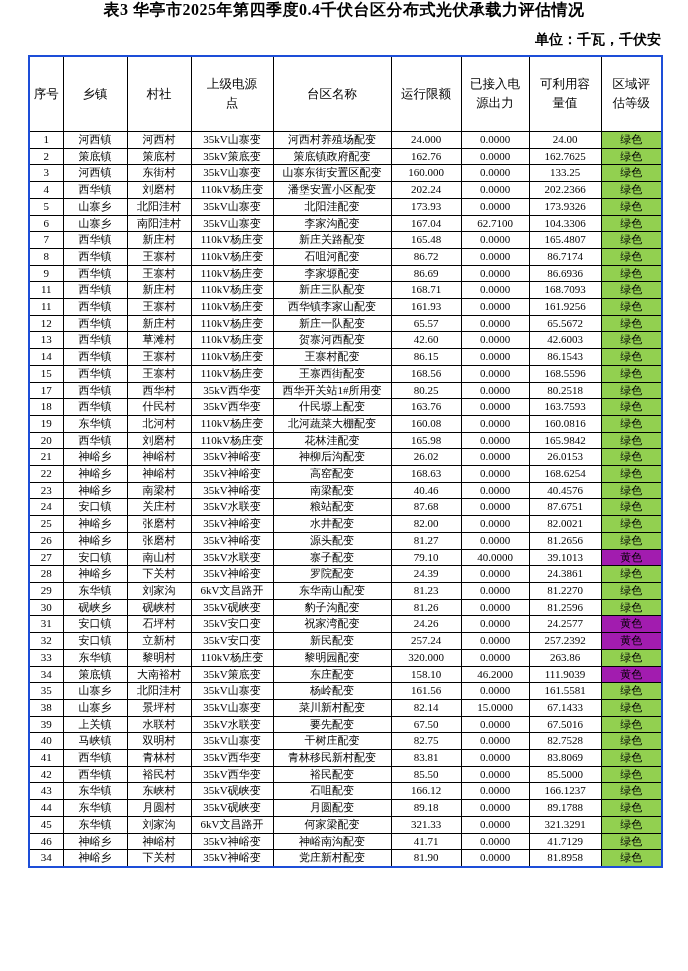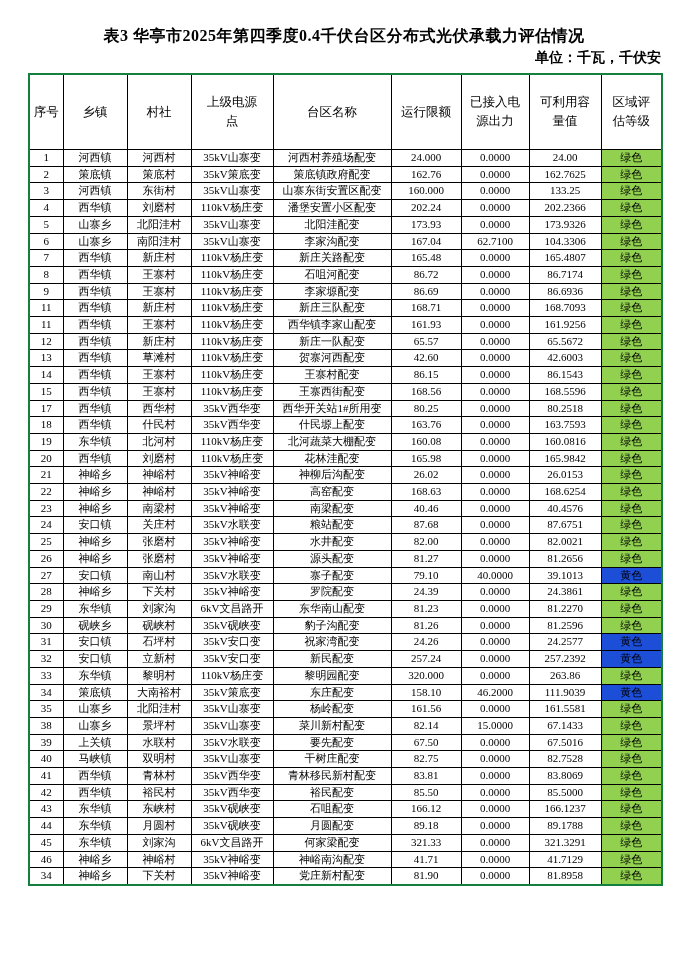--- a/index.html
+++ b/index.html
@@ -4,38 +4,37 @@
 <style>
   html, body {
     margin: 0; padding: 0;
     width: 688px; height: 971px;
     background: #ffffff;
     font-family: "Liberation Serif", "DejaVu Serif", serif;
     color: #000;
   }
   .page { width: 688px; height: 971px; overflow: hidden; }
   .title {
-    padding-top: 26px;
     text-align: center;
     font-size: 16px;
     font-weight: bold;
     letter-spacing: 0.5px;
   }
   .unit-note {
     text-align: right;
-    margin: 2px 27px 6px 0;
+    margin: 10px 27px 6px 0;
     font-size: 14px;
     font-weight: bold;
   }
   table.assessment {
     border-collapse: collapse;
     table-layout: fixed;
     margin-left: 28px;
     width: 633px;
-    border: 2px solid #15803d;
+    border: 2px solid #1d4ed8;
   }
   th, td {
     border: 1px solid #000;
     text-align: center;
     vertical-align: middle;
     padding: 0 1px;
     overflow: hidden;
   }
   th {
     font-weight: normal;
@@ -44,21 +43,21 @@
     white-space: pre-line;
     line-height: 1.5;
   }
   td {
     font-size: 11px;
     height: 15.7px;
     line-height: 15.7px;
     white-space: nowrap;
   }
   td.grade-green  { background: #92D050; }
-  td.grade-yellow { background: #1d4ed8; }
+  td.grade-yellow { background: #a21caf; }
 </style>
 </head>
 <body>
 
 <div class="page">
   <div class="title">表3 华亭市2025年第四季度0.4千伏台区分布式光伏承载力评估情况</div>
   <div class="unit-note">单位：千瓦，千伏安</div>
   <table class="assessment">
     <colgroup>
         <col style="width: 34px;">

